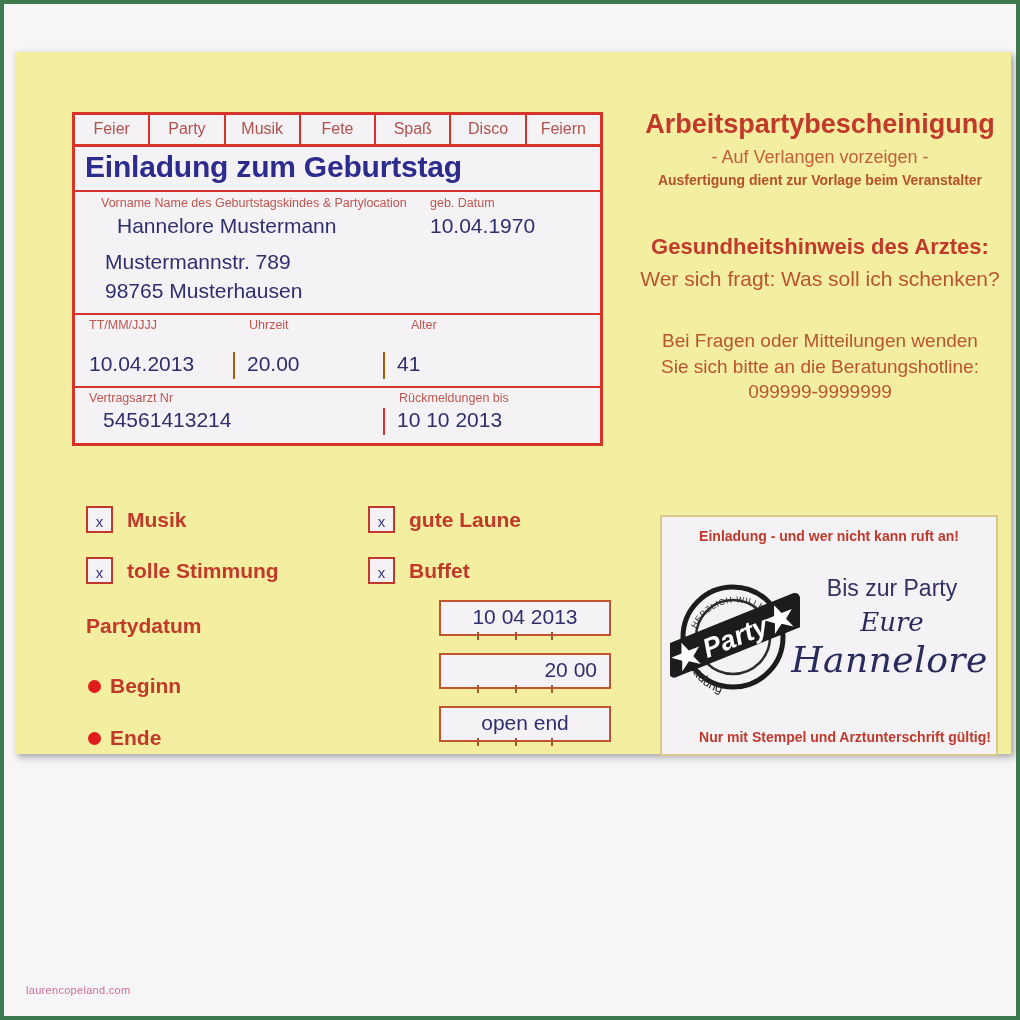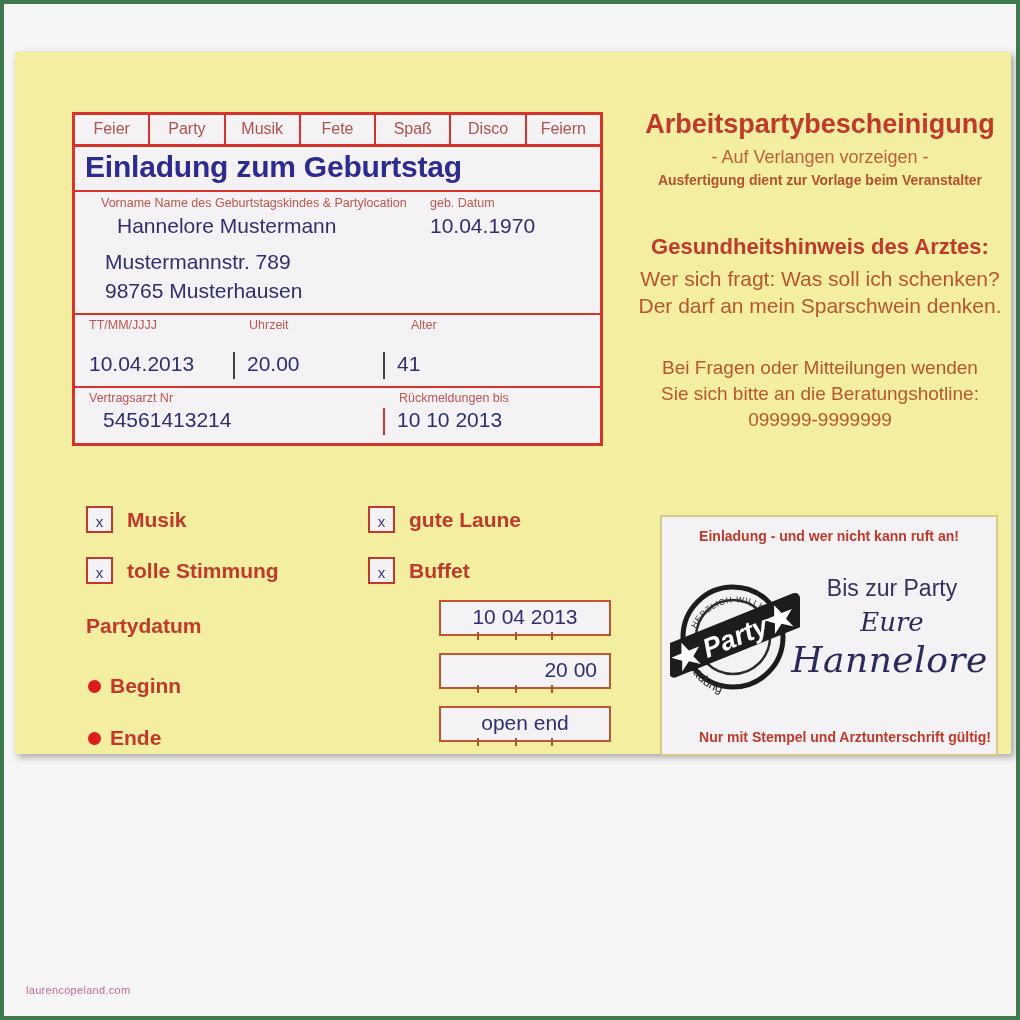--- a/index.html
+++ b/index.html
@@ -111,21 +111,21 @@
     padding: 3px 0 7px 0;
   }
   .dt-labels, .dt-values {
     display: flex;
     padding: 0 10px;
   }
   .dt-c1 { width: 148px; }
   .dt-c2 { width: 150px; }
   .dt-c3 { flex: 1 1 auto; }
   .dt-values .cell {
-    border-left: 2px solid #404040;
+    border-left: 2px solid #a16207;
     padding-left: 12px;
     font-size: 21px;
     color: #2f2f6e;
     box-sizing: border-box;
     height: 27px;
   }
   .dt-values .cell.first { border-left: none; padding-left: 4px; }
 
   .va-row { padding: 3px 0 8px 0; }
   .va-labels, .va-values { display: flex; padding: 0 10px; }
@@ -403,21 +403,20 @@
 
     </div>
 
     <div class="right-col">
       <div class="cert-title">Arbeitspartybescheinigung</div>
       <div class="cert-sub1">- Auf Verlangen vorzeigen -</div>
       <div class="cert-sub2">Ausfertigung dient zur Vorlage beim Veranstalter</div>
 
       <div class="health-title">Gesundheitshinweis des Arztes:</div>
       <div class="health-l1">Wer sich fragt: Was soll ich schenken?</div>
-      <div class="health-l2">Der darf an mein Sparschwein denken.</div>
 
       <div class="contact">
         <span>Bei Fragen oder Mitteilungen wenden</span><br>
         <span>Sie sich bitte an die Beratungshotline:</span>
         <span class="phone">099999-9999999</span>
       </div>
     </div>
 
     <div class="options">
 

